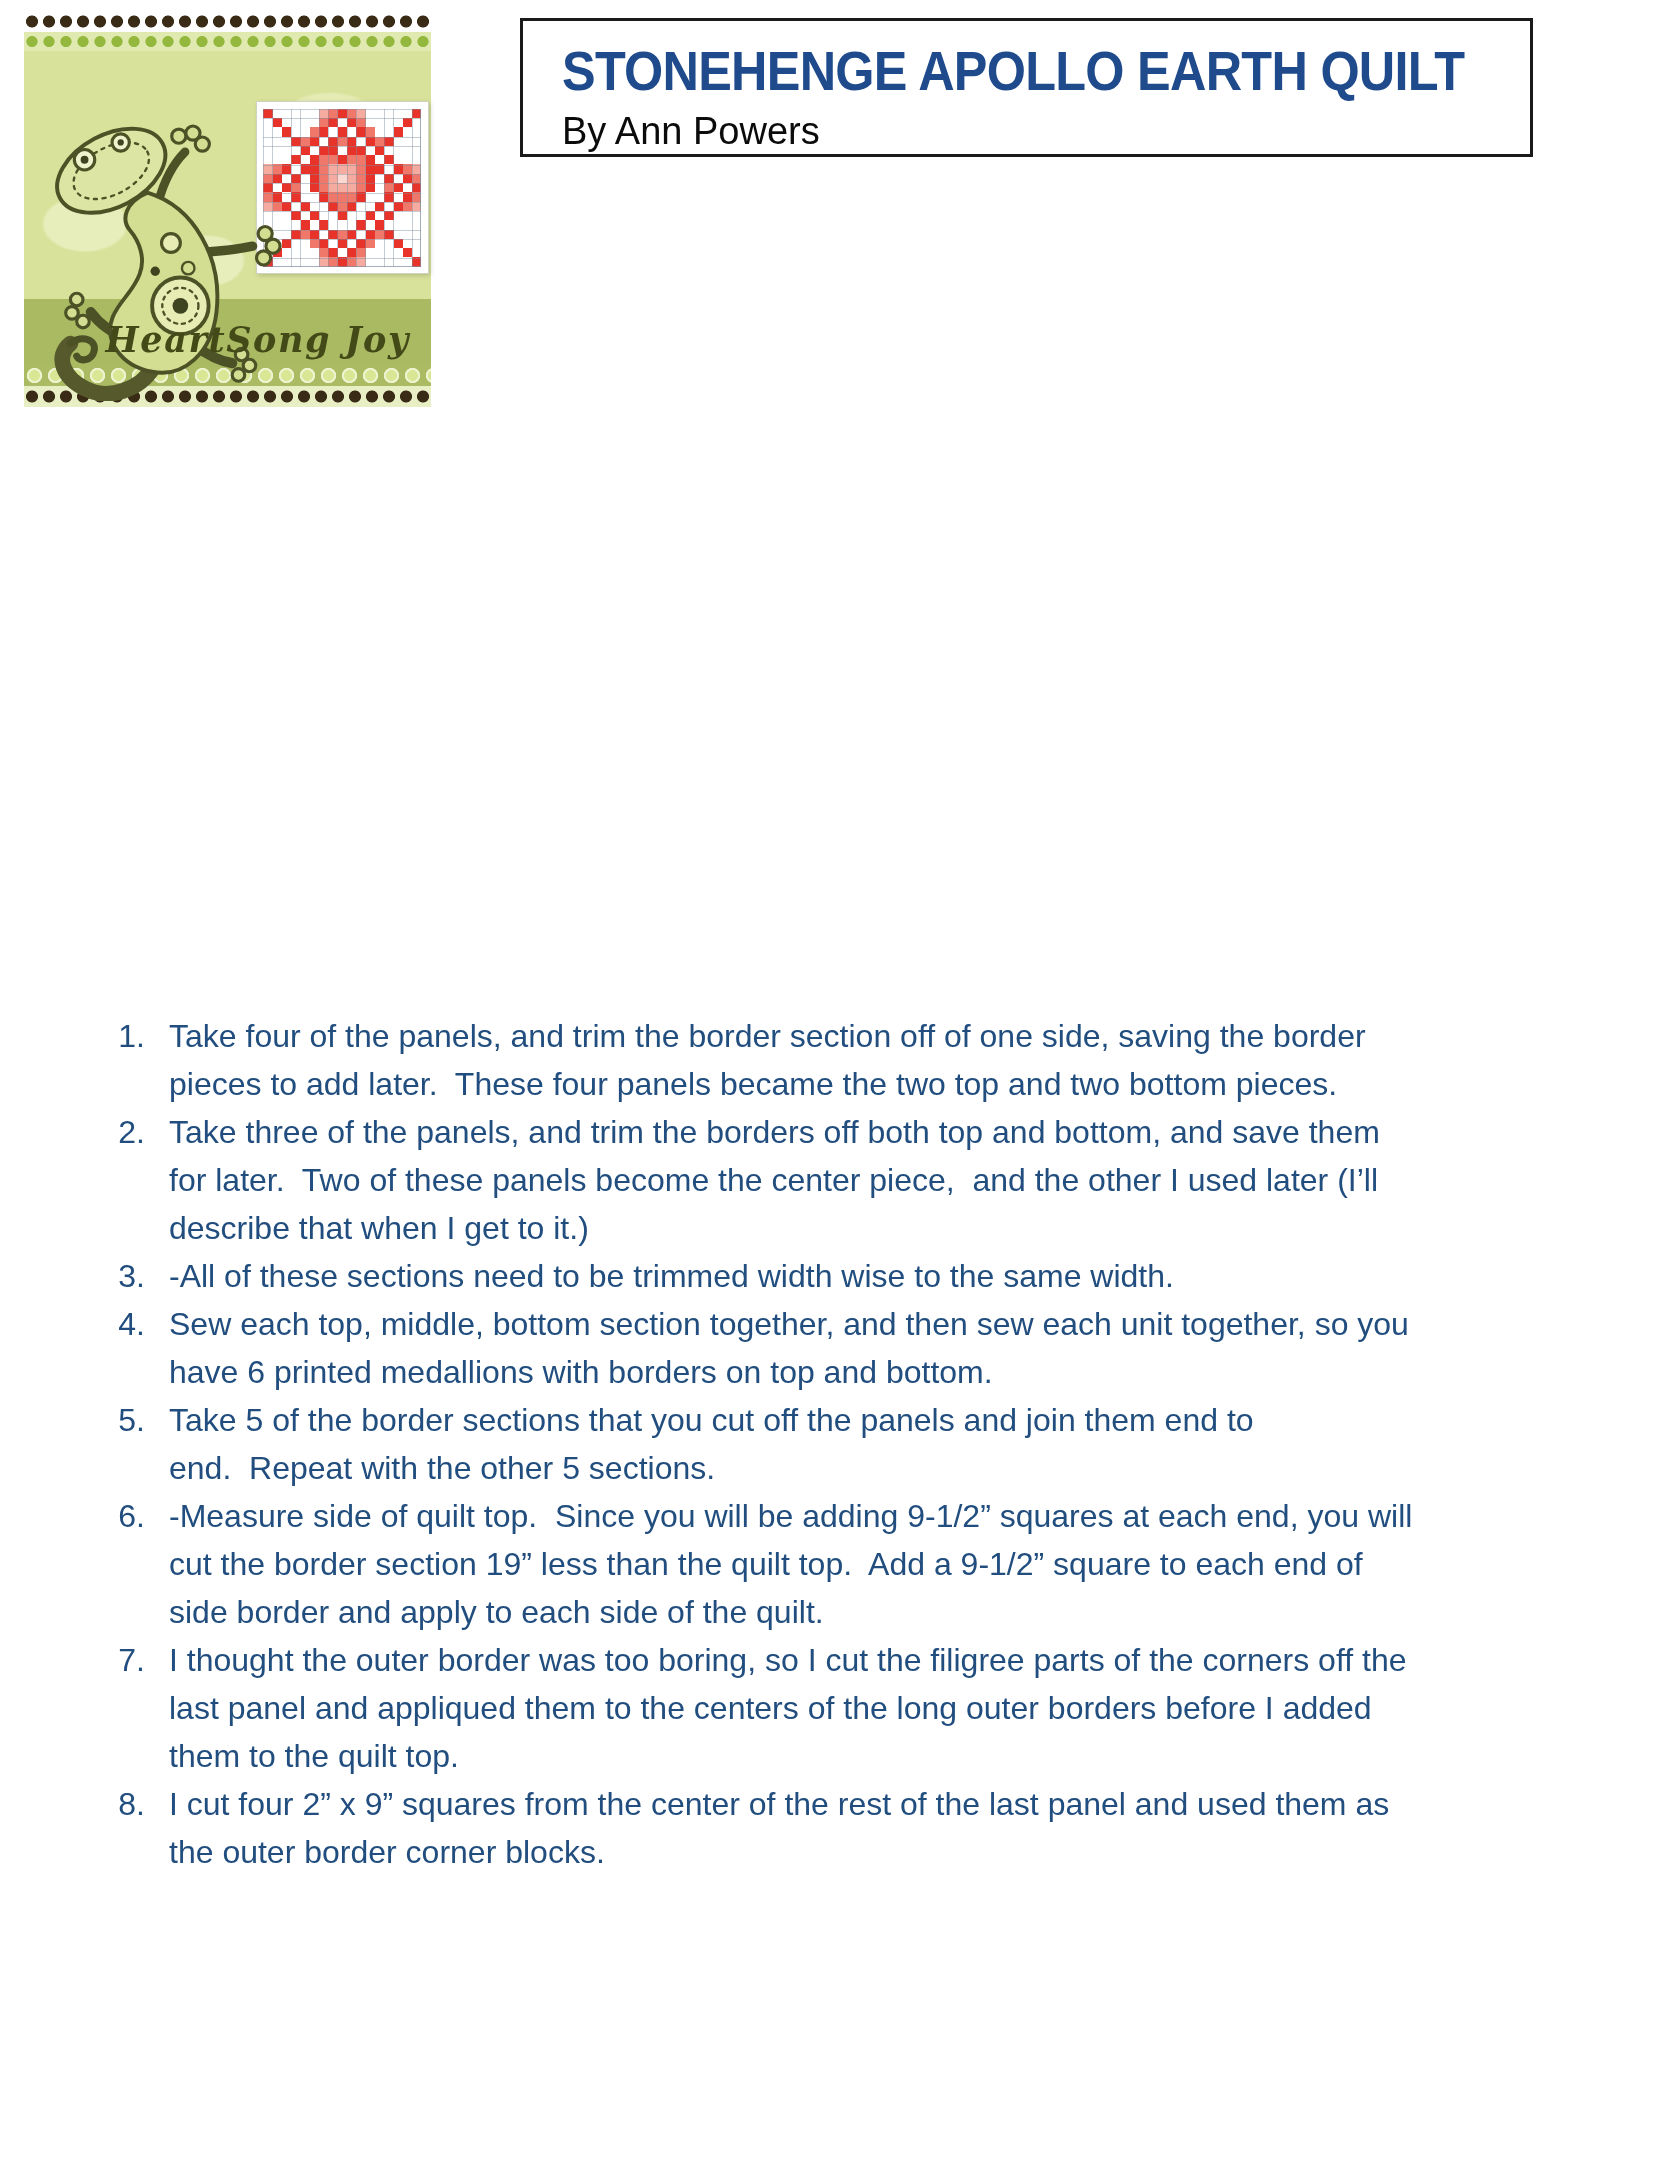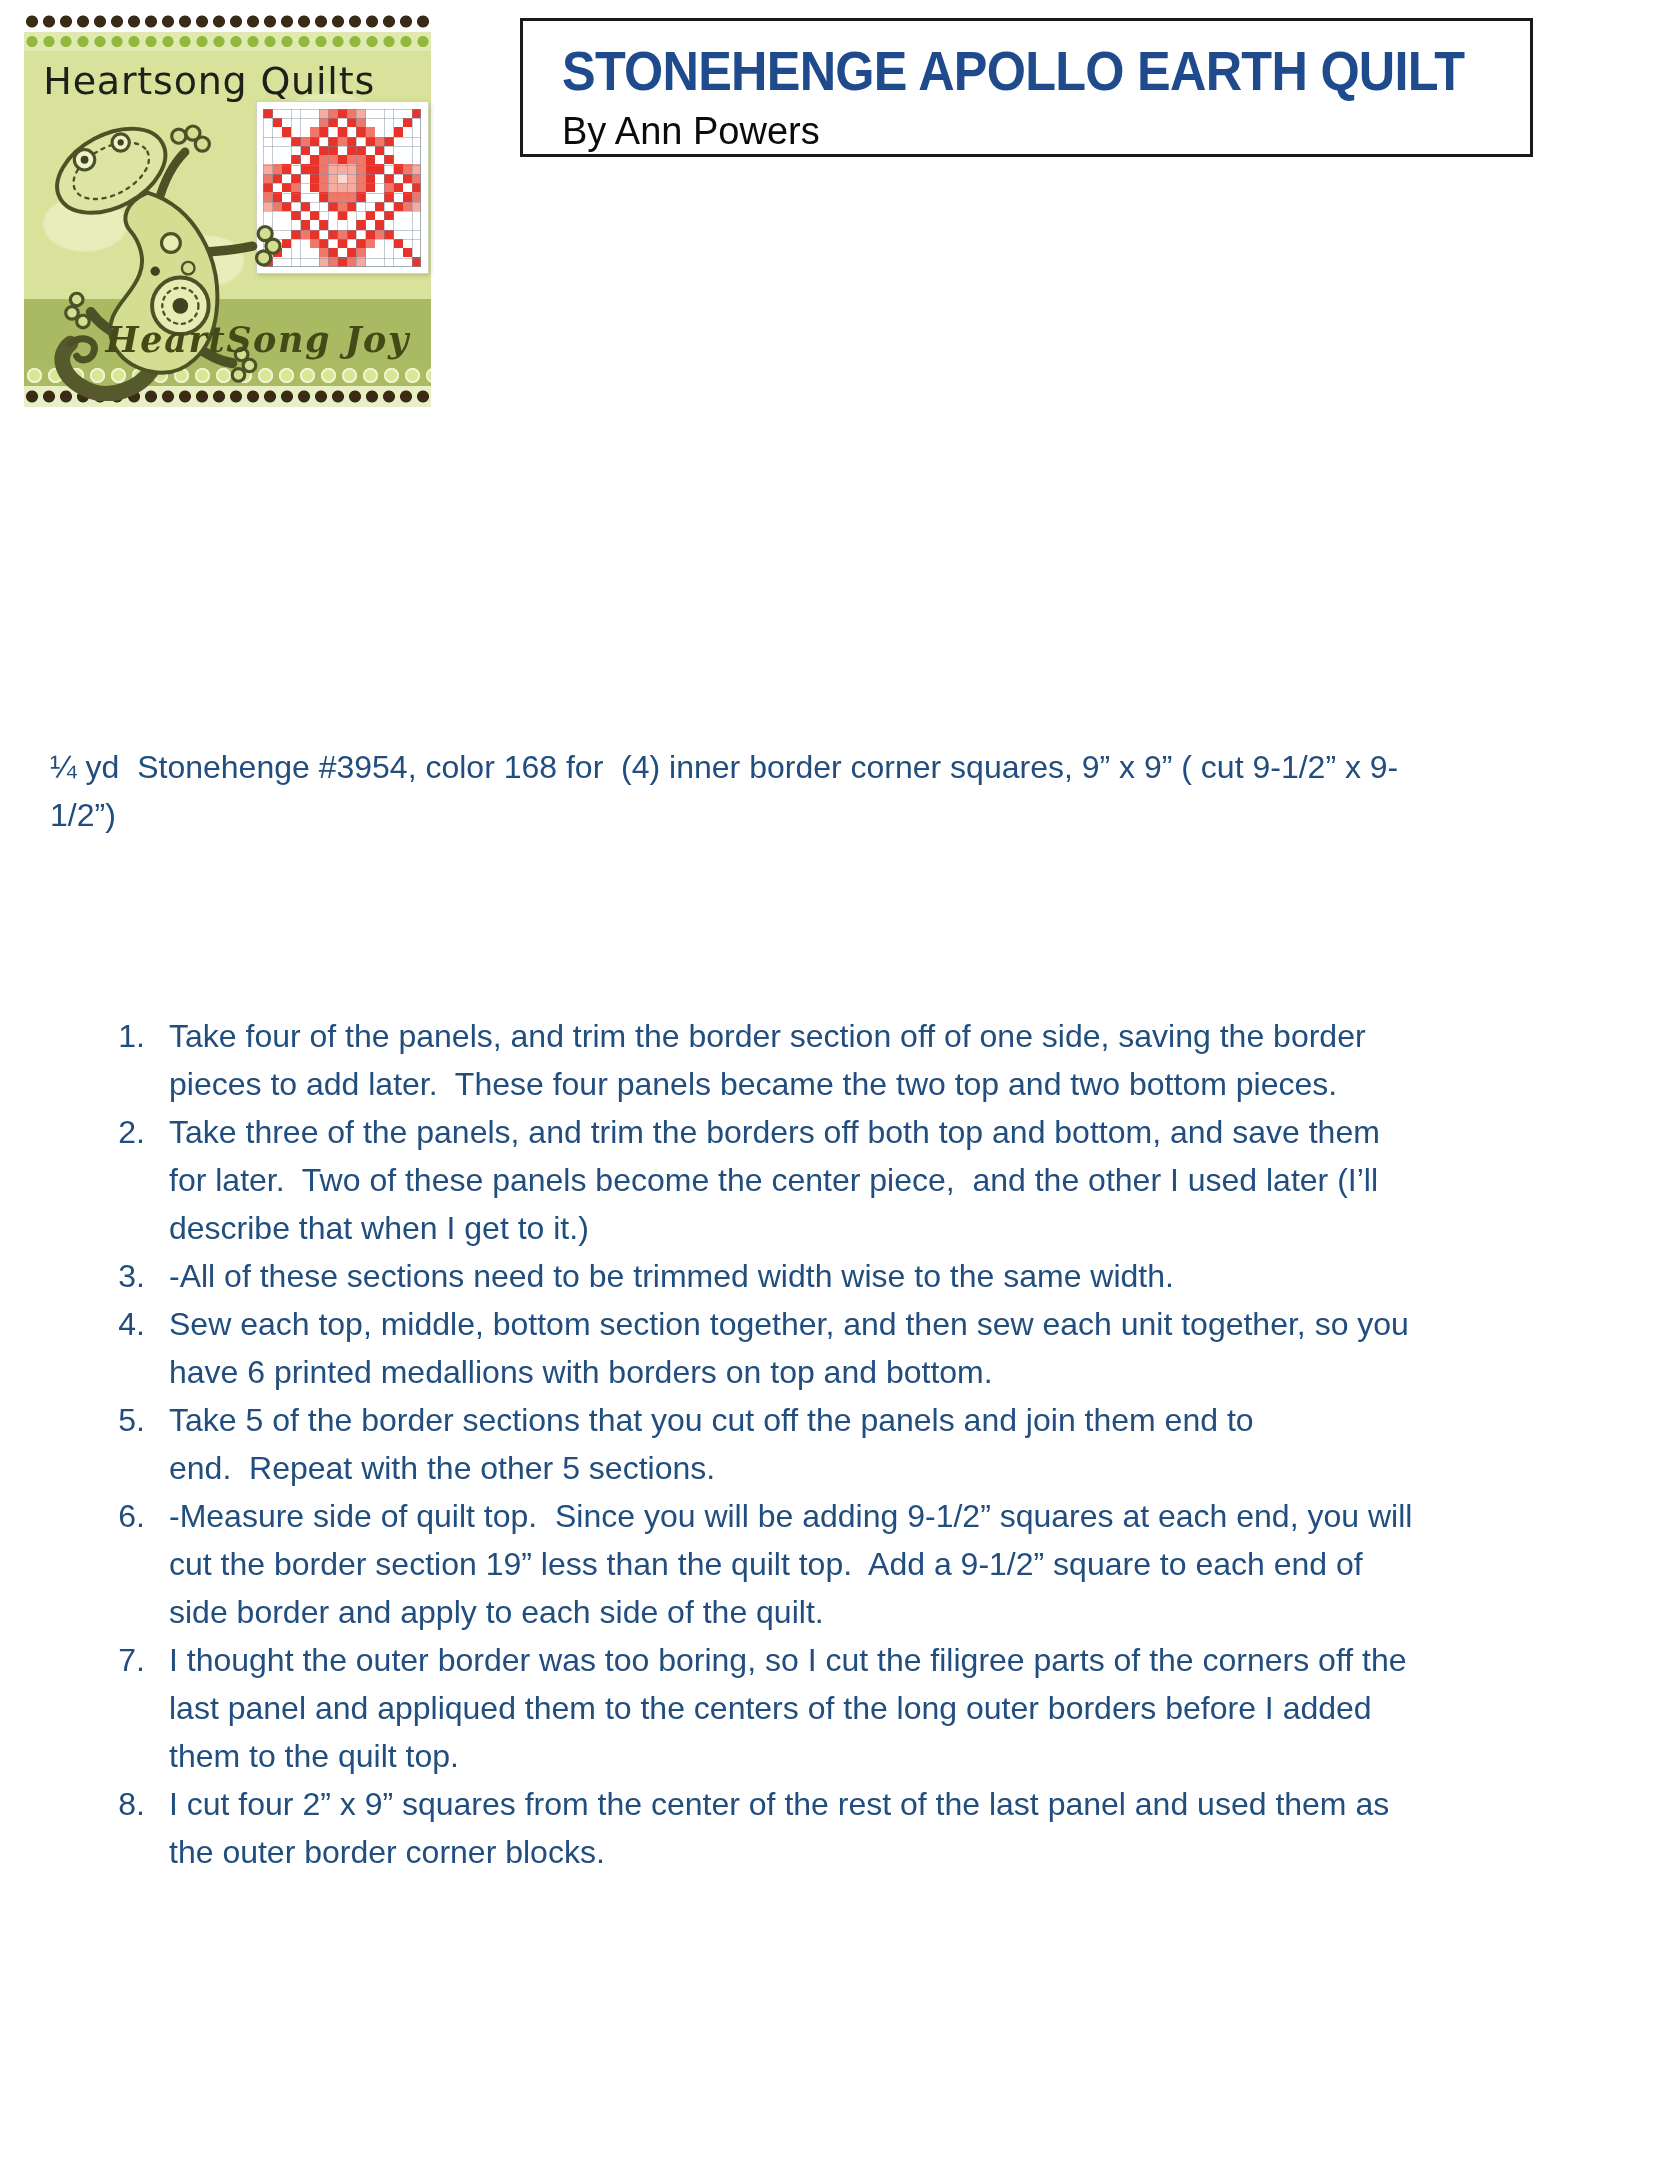--- a/index.html
+++ b/index.html
@@ -66,21 +66,20 @@
 </style>
 </head>
 <body>
 
 <div class="page">
 
   <div class="logo">
     <div class="strip strip-brown-top"></div>
     <div class="strip strip-green-dots"></div>
     <div class="strip logo-main"></div>
-    <div class="brand">Heartsong Quilts</div>
     <div class="strip band"></div>
     <div class="tagline">HeartSong Joy</div>
     <div class="strip strip-circles"></div>
     <div class="strip strip-brown-bottom"></div>
 
     <svg class="gecko" viewBox="0 0 340 400" xmlns="http://www.w3.org/2000/svg">
       <g fill="none" stroke="#4c5226" stroke-linecap="round">
         <path d="M146,358 C128,388 88,400 60,386 C30,372 20,344 40,328" stroke-width="20" stroke="#55592b"></path>
         <path d="M40,328 C56,316 74,324 70,338 C67,350 52,352 48,344" stroke-width="9"></path>
         <path d="M112,322 C92,314 76,302 66,288" stroke-width="13"></path>
@@ -411,22 +410,20 @@
         </div>
     </div>
   </div>
 
   <div class="title-box">
     <div class="doc-title">STONEHENGE APOLLO EARTH QUILT</div>
     <div class="doc-byline">By Ann Powers</div>
   </div>
 
   <div class="intro bodytext">
-    <p>¼ yd  Stonehenge #3954, color 168 for  (4) inner border corner squares, 9” x 9” ( cut 9-1/2” x 9-
-1/2”)</p>
   </div>
 
   <ol class="steps bodytext">
     <li>Take four of the panels, and trim the border section off of one side, saving the border
 pieces to add later.  These four panels became the two top and two bottom pieces.</li>
     <li>Take three of the panels, and trim the borders off both top and bottom, and save them
 for later.  Two of these panels become the center piece,  and the other I used later (I’ll
 describe that when I get to it.)</li>
     <li>-All of these sections need to be trimmed width wise to the same width.</li>
     <li>Sew each top, middle, bottom section together, and then sew each unit together, so you

